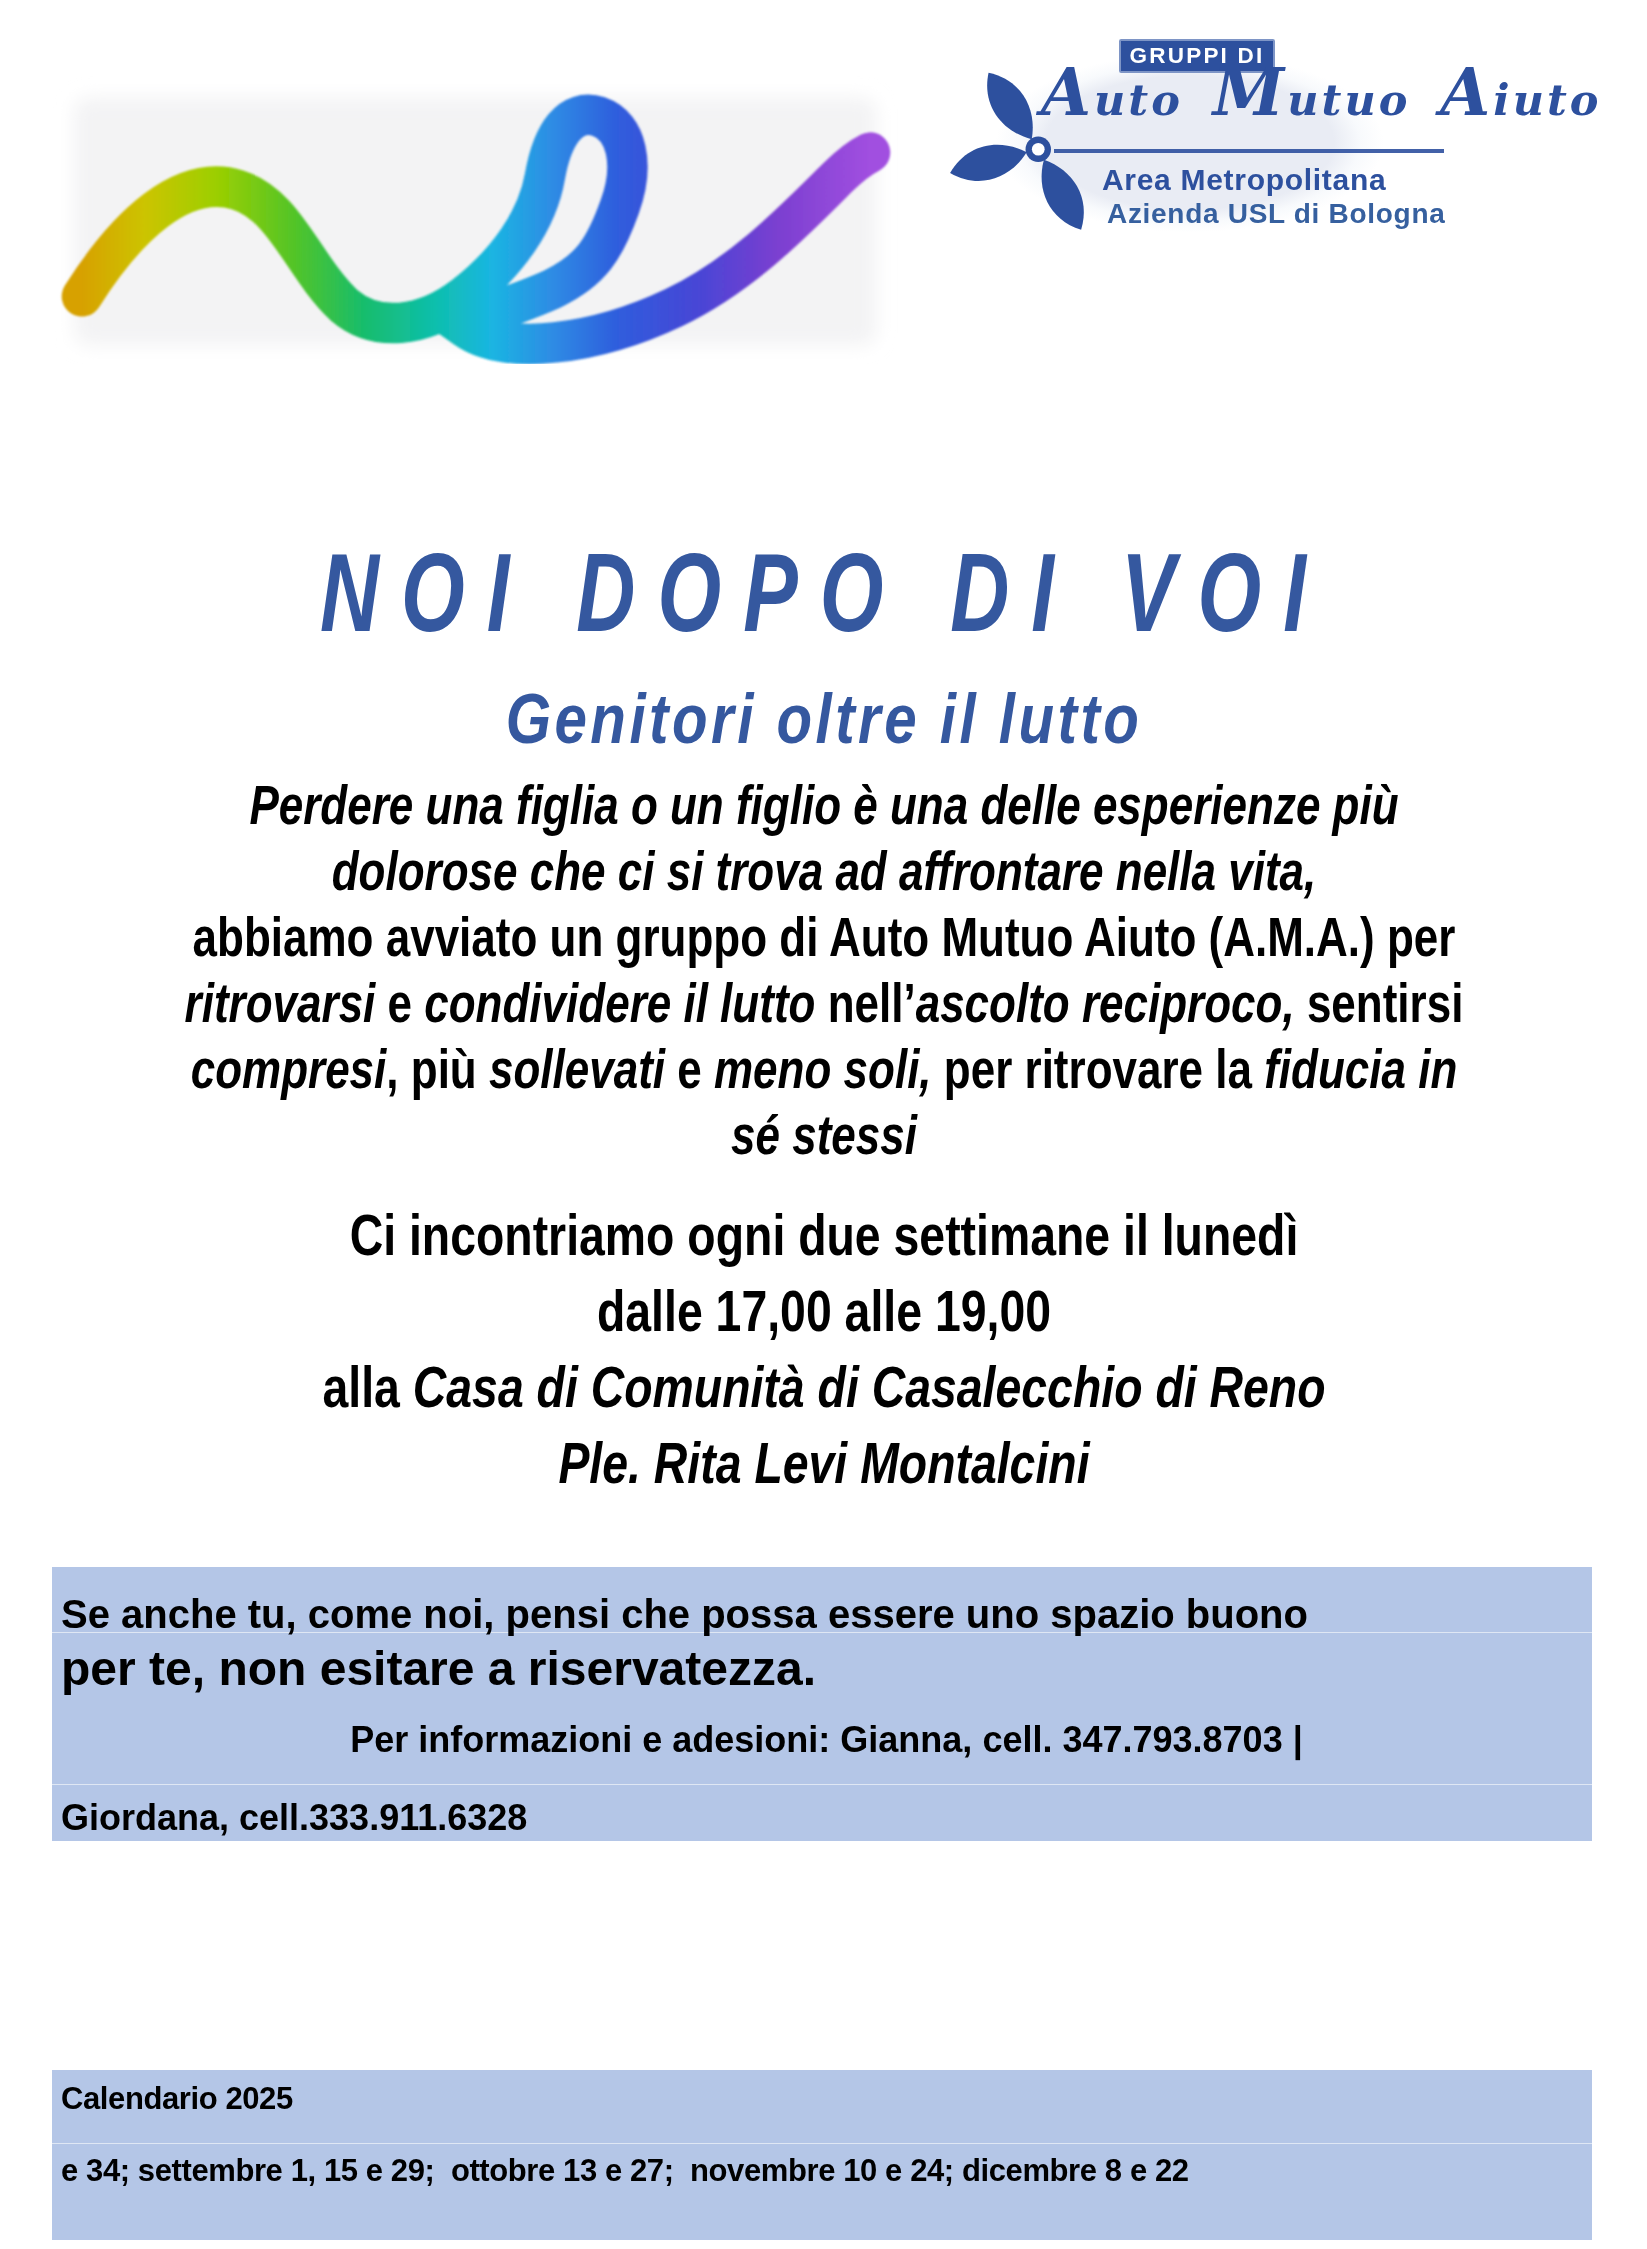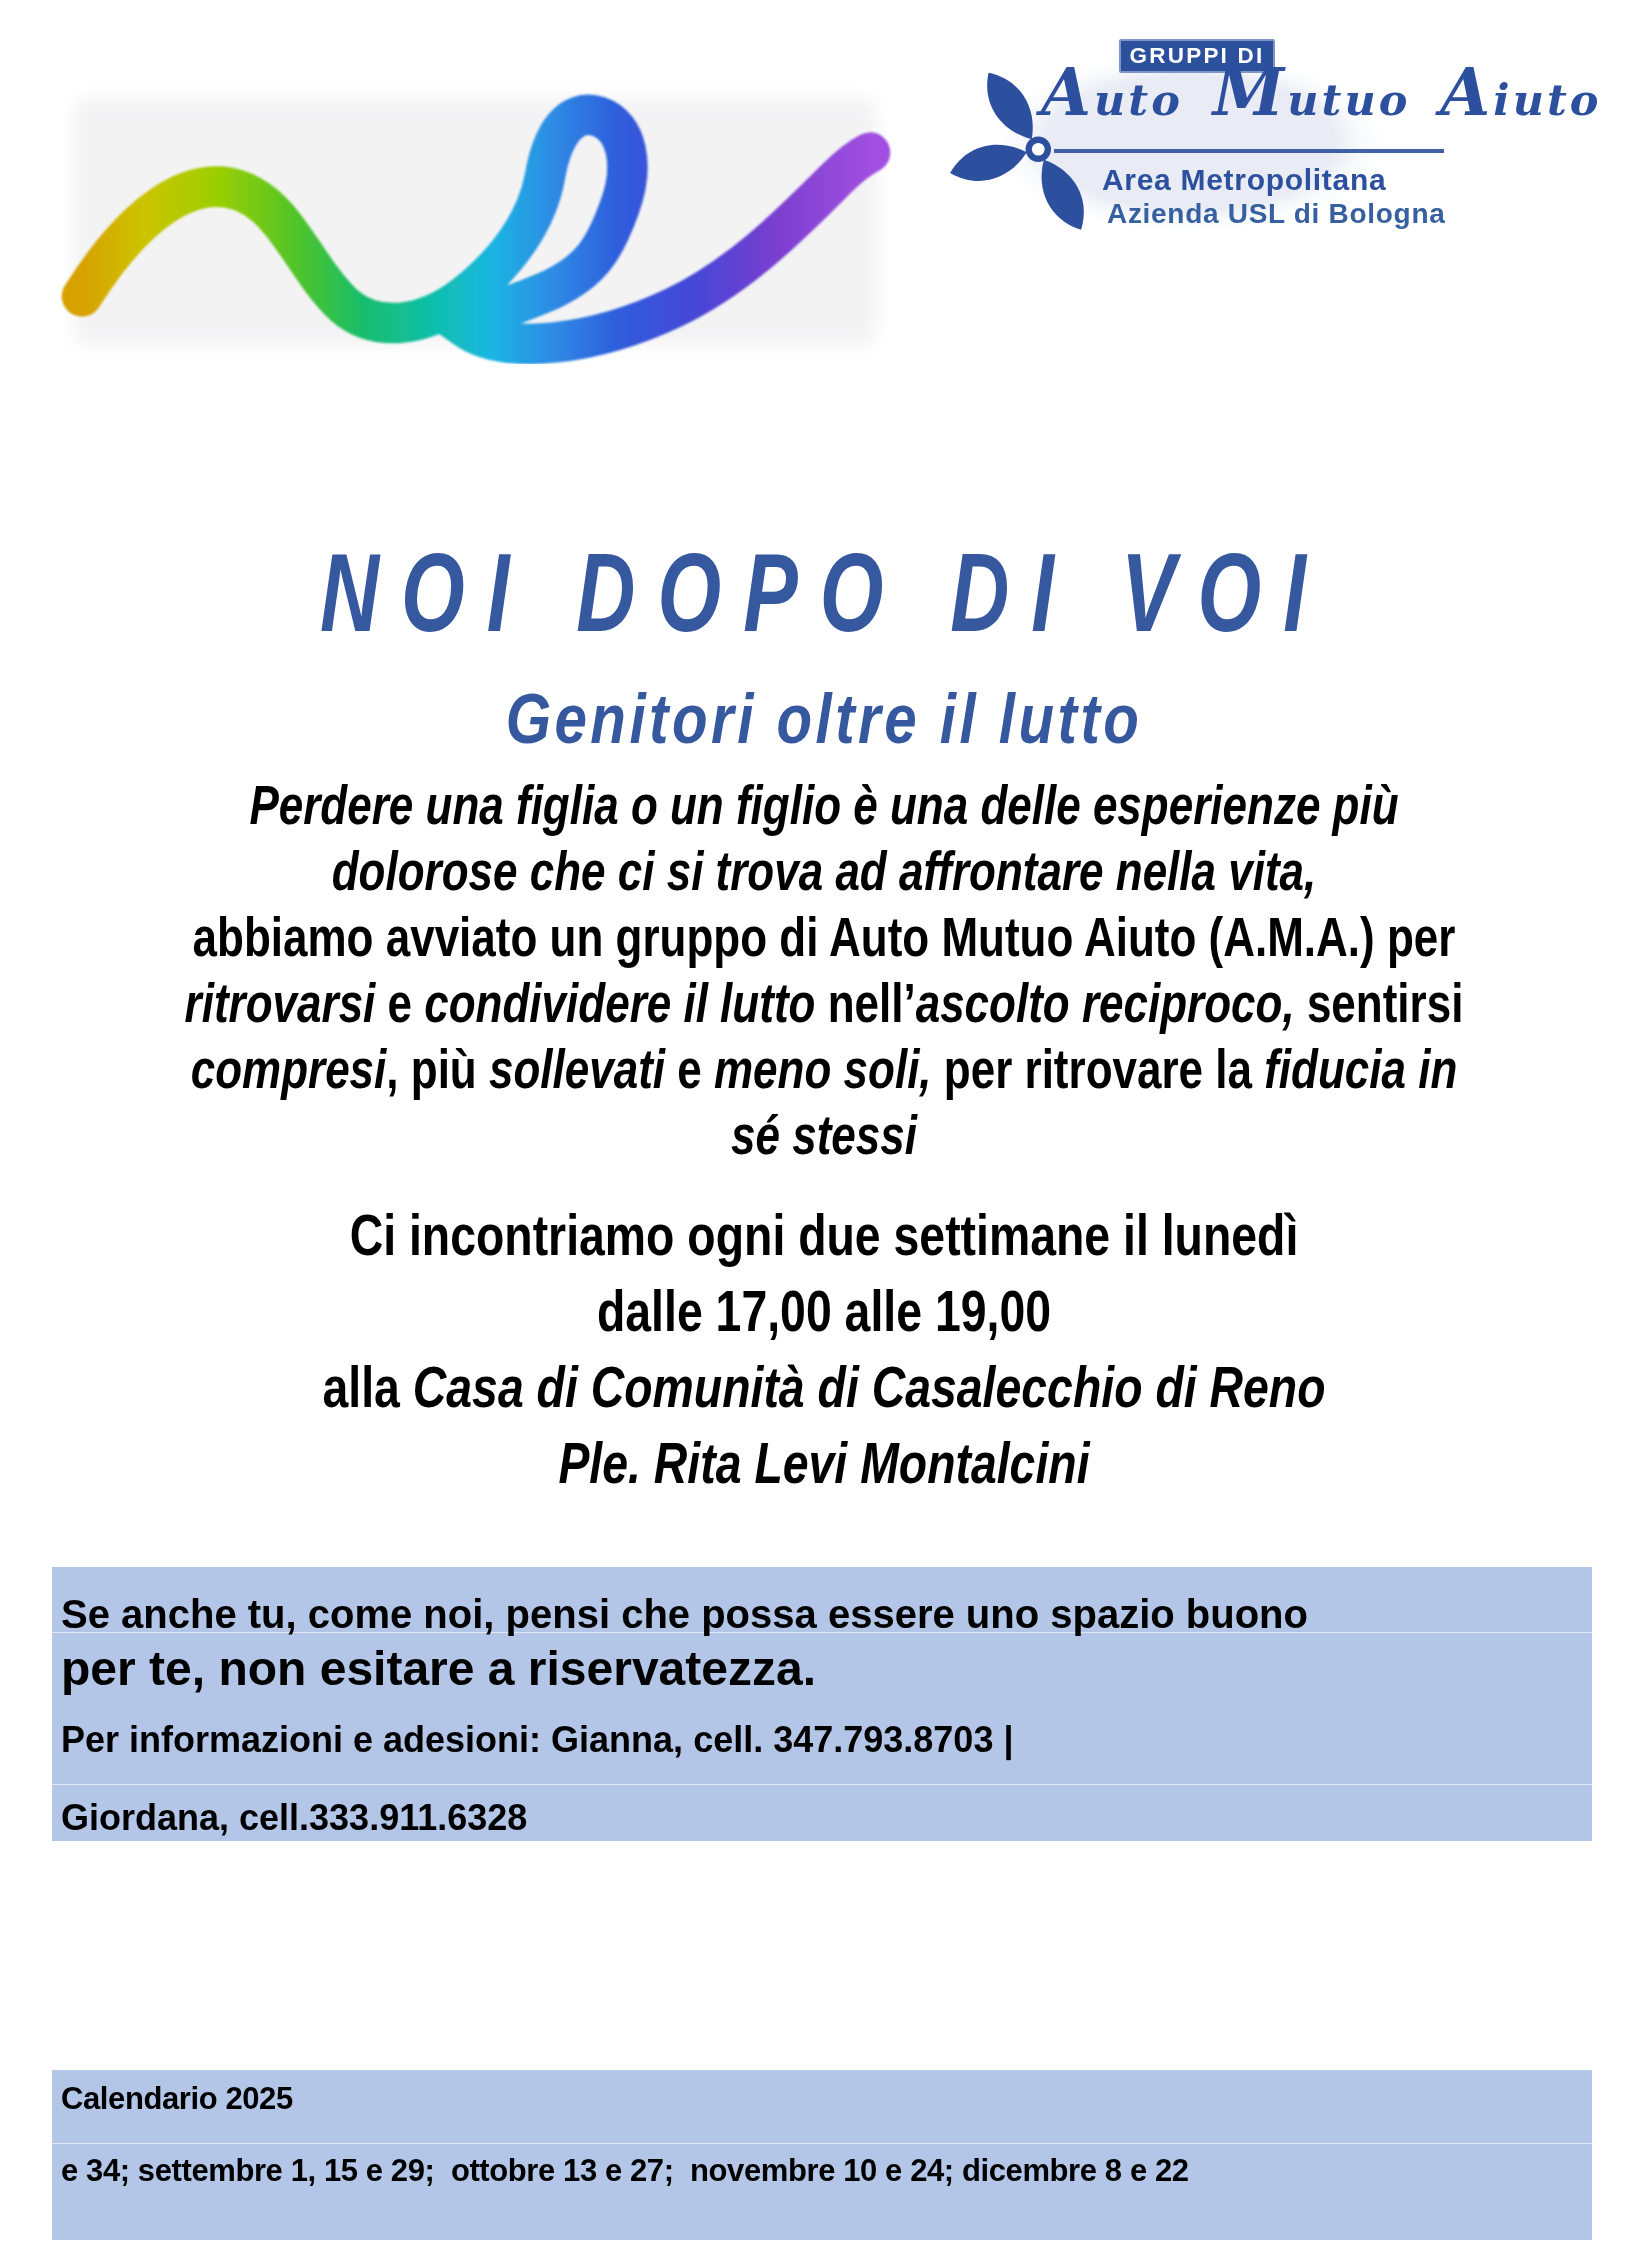--- a/index.html
+++ b/index.html
@@ -61,21 +61,21 @@
     transform:scaleX(.8);transform-origin:50% 0;
     font-size:58px;font-weight:bold;color:var(--ink);}
   .meeting .ln{height:76px;line-height:76px;text-align:center;white-space:pre-wrap;}
 
   
   .hl-box{position:absolute;left:52px;width:1540px;background:var(--highlight);color:var(--ink);}
   .contact-box{top:1567px;height:274px;}
   .contact-box .row{padding-left:9px;font-weight:bold;white-space:pre-wrap;}
   .c-r1{height:66px;padding-top:25px;font-size:40px;border-bottom:1.5px solid var(--divider);}
   .c-r2{height:52px;padding-top:7.5px;font-size:48px;}
-  .c-r3{height:100px;padding-top:34px;font-size:36px;border-bottom:1.5px solid var(--divider);}
+  .c-r3{height:100px;padding-top:34px;font-size:36px;border-bottom:1.5px solid var(--divider);text-align:center;}
   .c-r4{height:55px;padding-top:12px;font-size:36px;}
 
   .note{position:absolute;left:52px;top:1858px;width:1543px;
     font-size:45px;font-style:italic;line-height:71px;color:var(--ink);}
 
   .calendar-box{top:2070px;height:170px;}
   .calendar-box .row{padding-left:9px;font-weight:bold;font-size:31px;
     letter-spacing:-0.4px;white-space:pre-wrap;}
   .k-r1{height:74px;padding-top:10.5px;border-bottom:1.5px solid var(--divider);}
   .k-r2{height:47px;padding-top:9px;border-bottom:1.5px solid var(--divider);}

